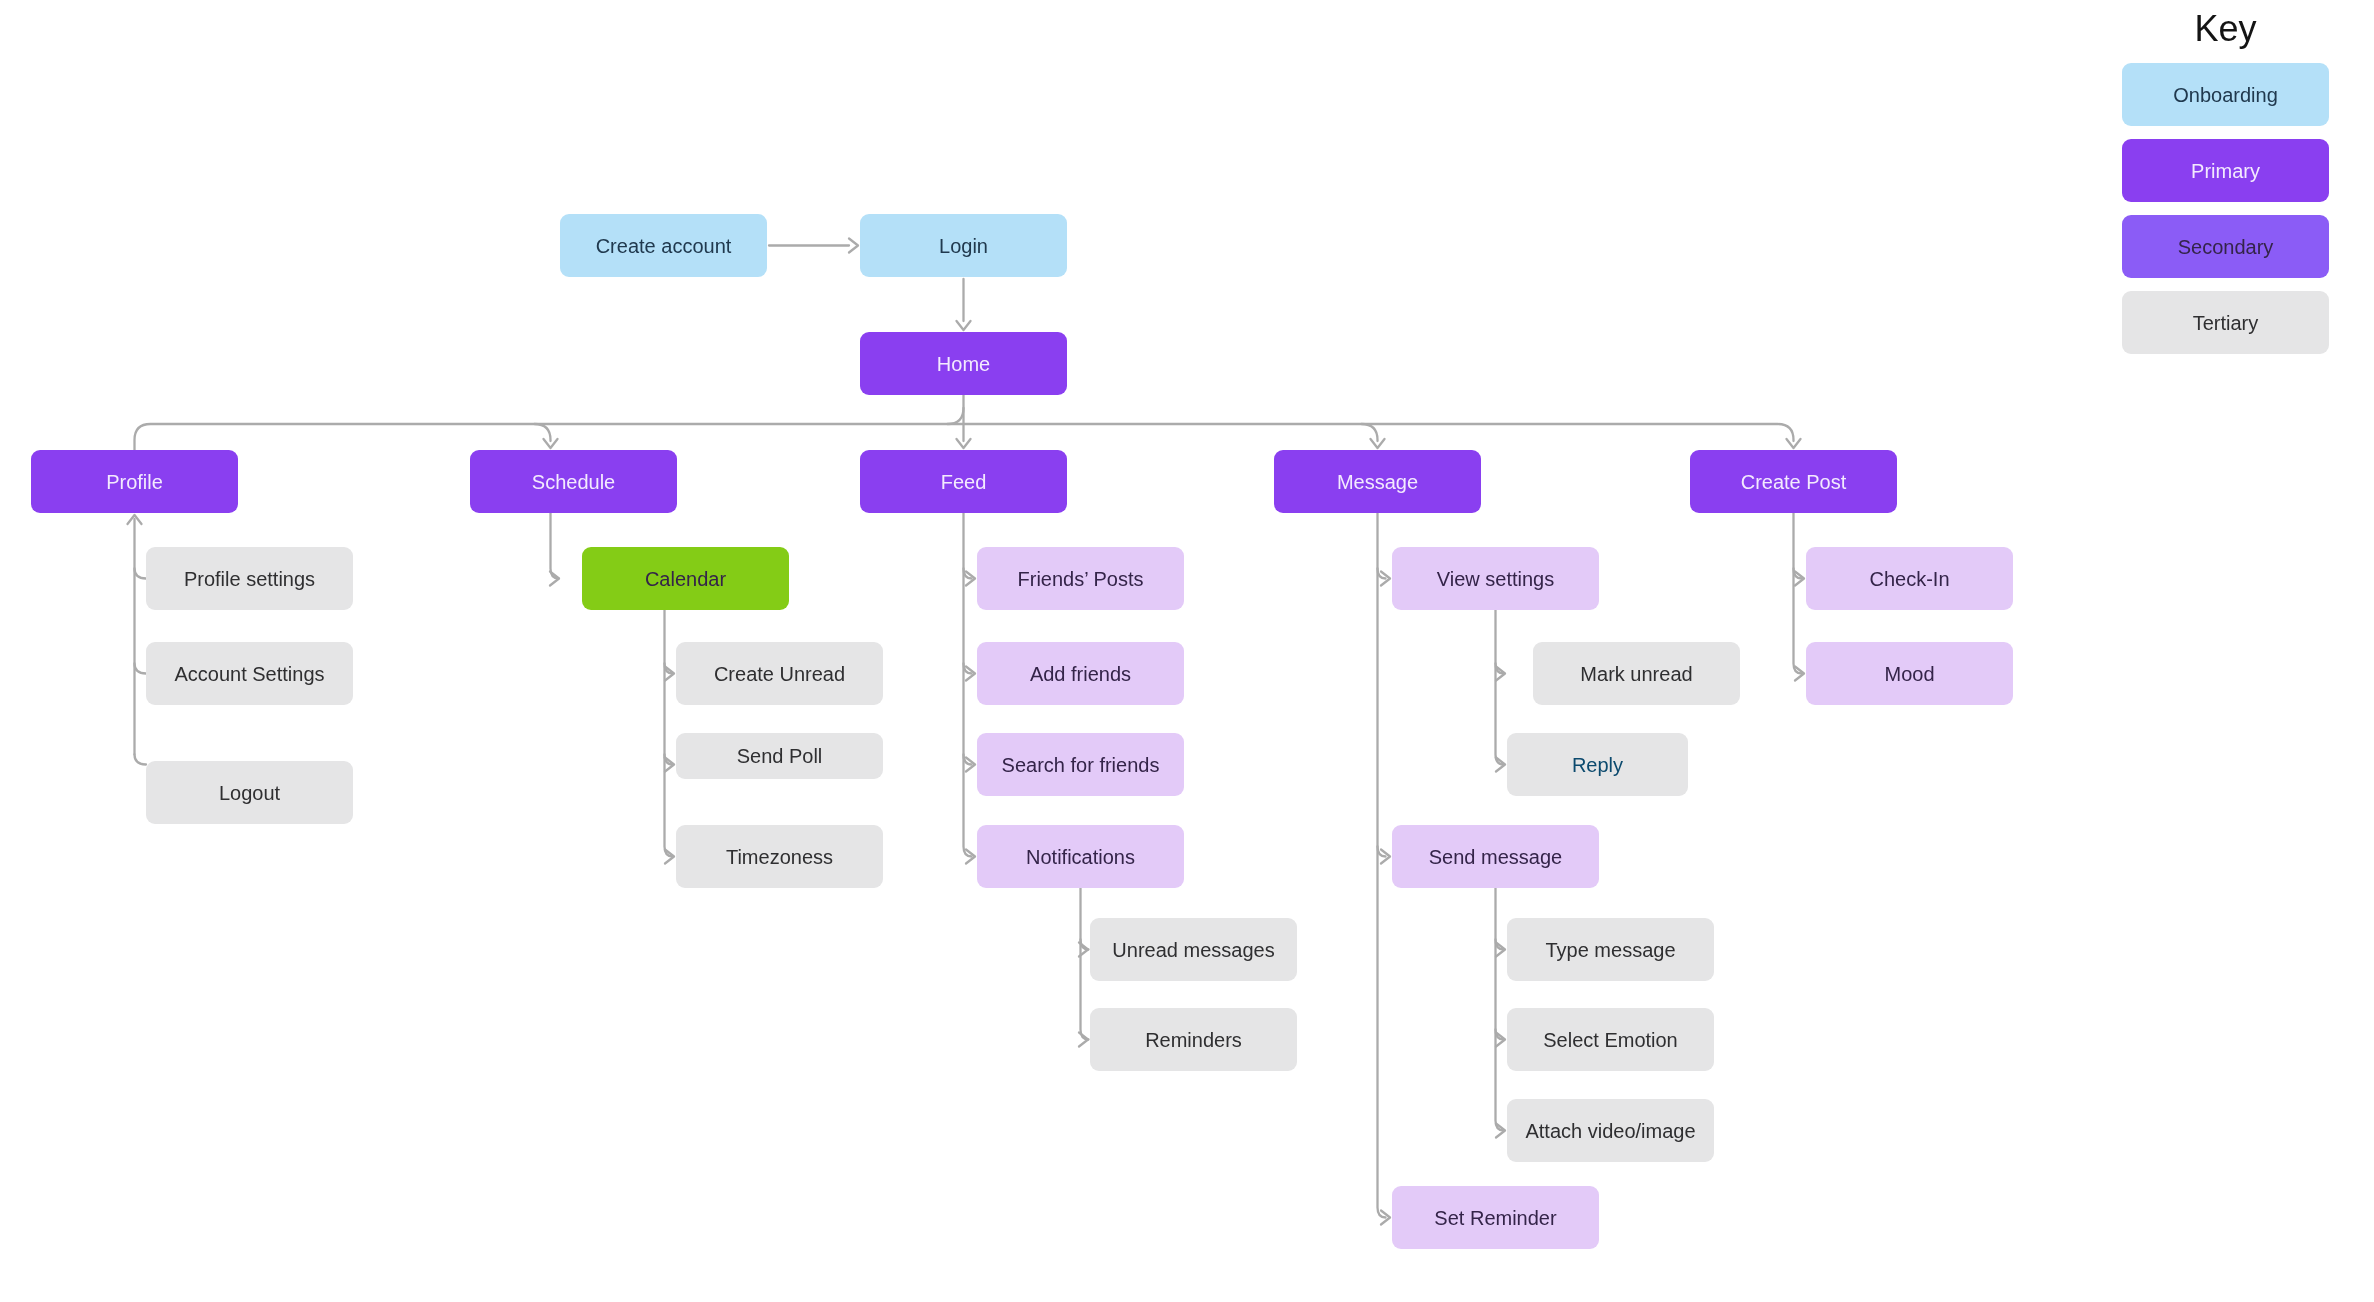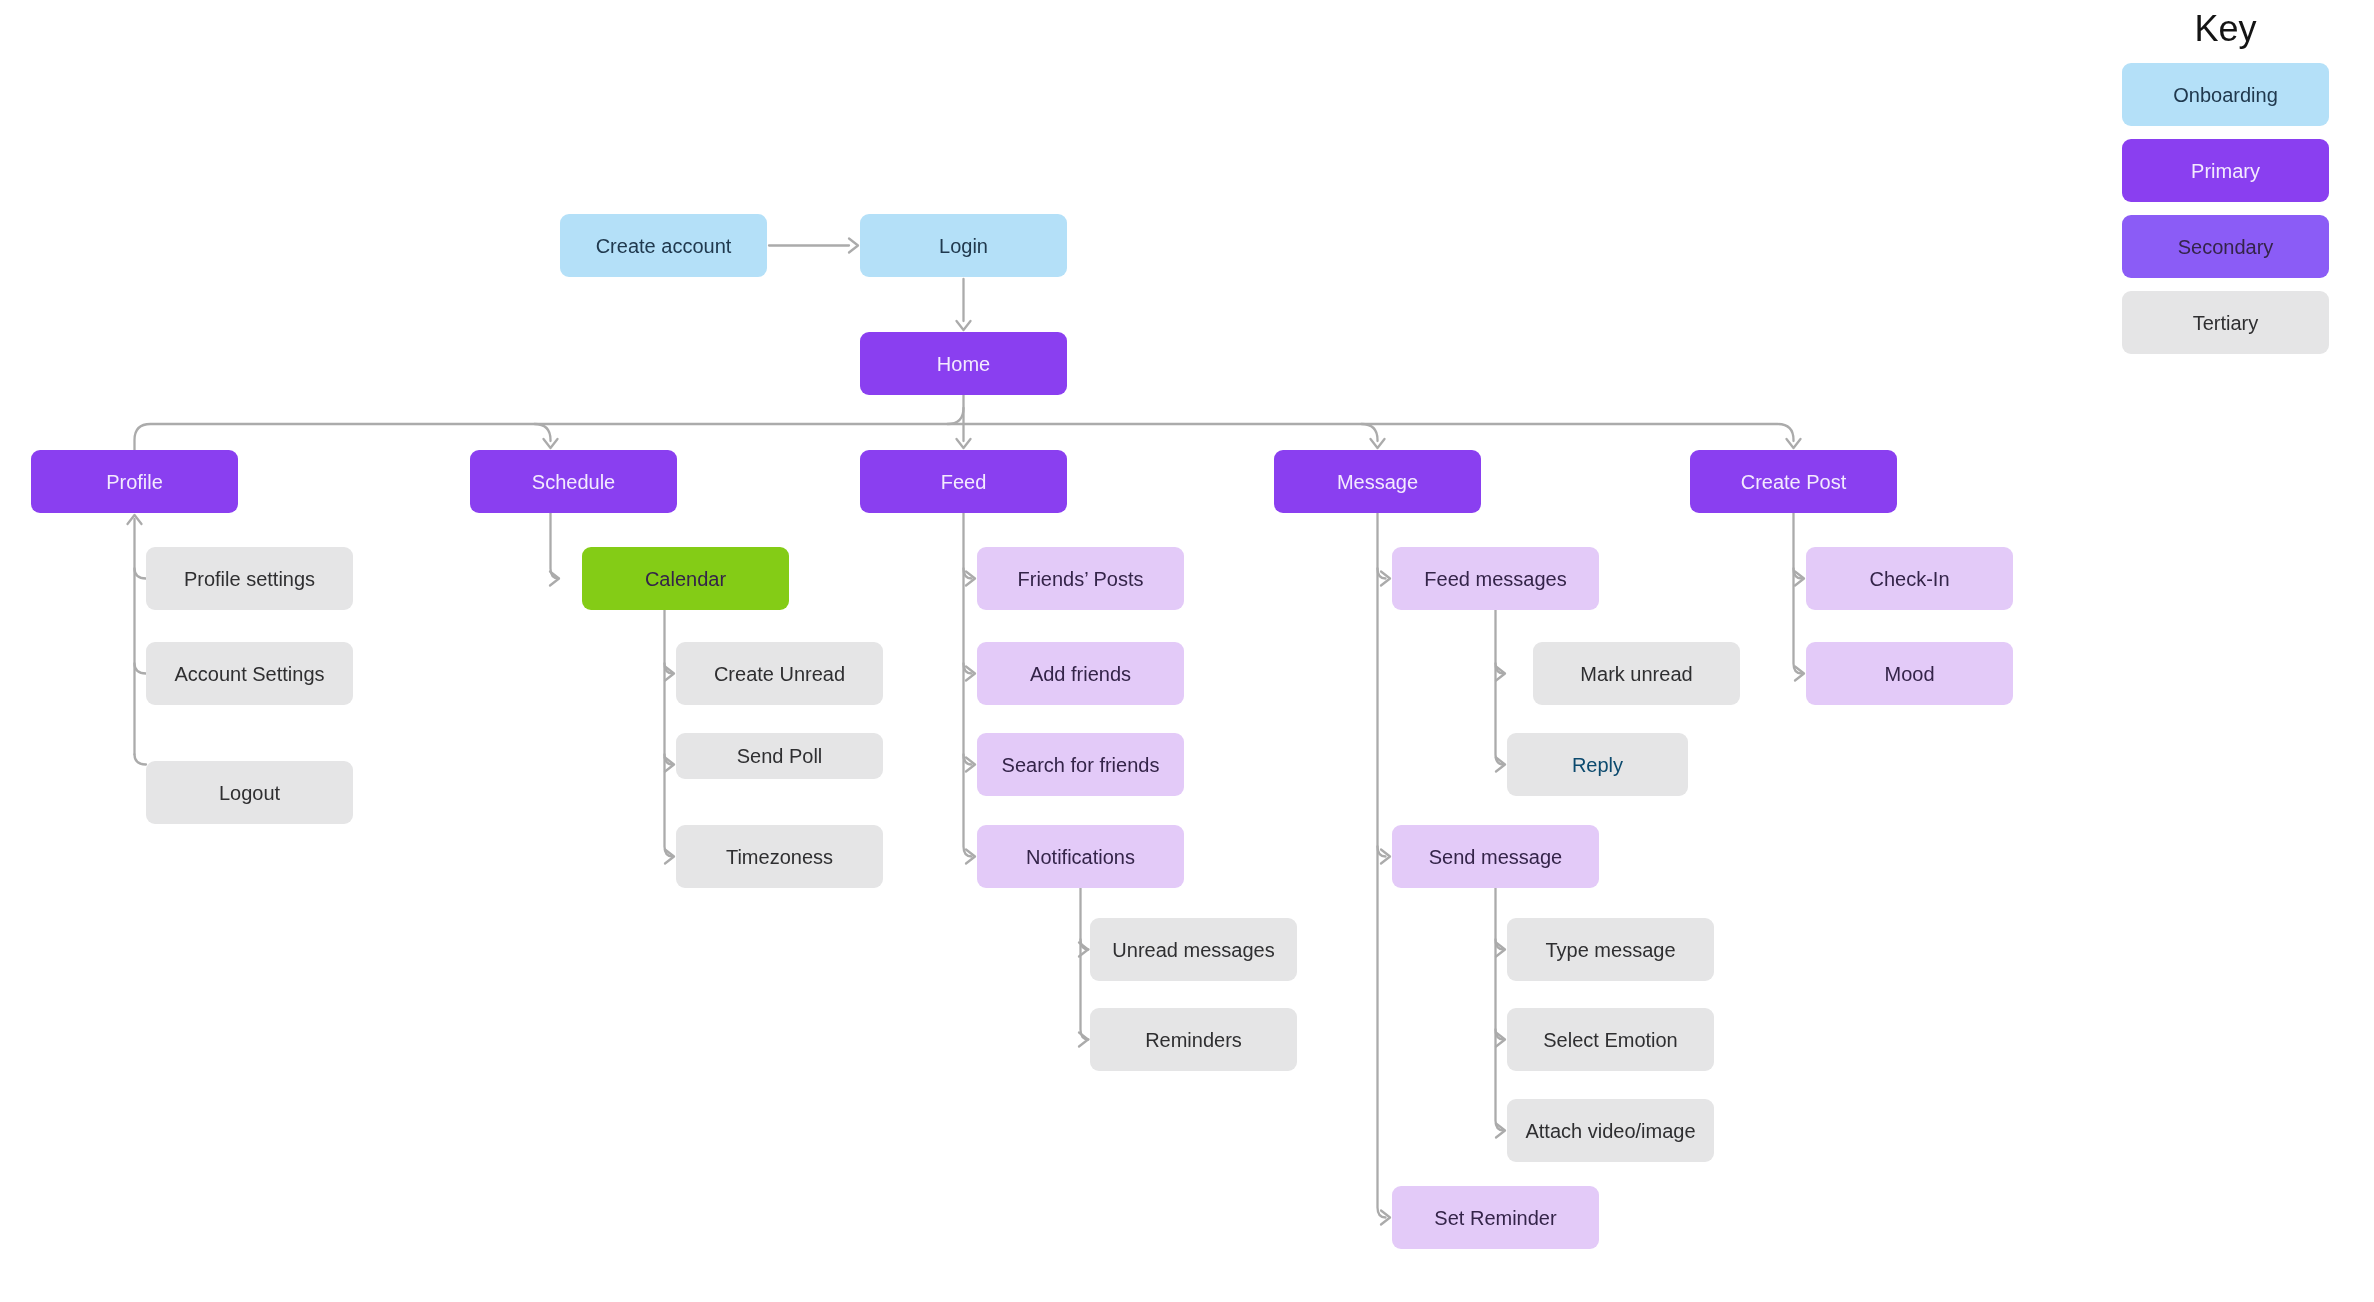--- a/index.html
+++ b/index.html
@@ -99,21 +99,21 @@
     <div class="node" style="left: 561px; top: 547px; width: 207px; height: 63px; background: #84cc16; color: rgb(52, 36, 73); margin-left: 21px;">Calendar</div>
     <div class="node" style="left: 676px; top: 642px; width: 207px; height: 63px; background: rgb(229, 229, 230); color: rgb(47, 47, 49);">Create Unread</div>
     <div class="node" style="left: 676px; top: 733px; width: 207px; height: 46px; background: rgb(229, 229, 230); color: rgb(47, 47, 49);">Send Poll</div>
     <div class="node" style="left: 676px; top: 825px; width: 207px; height: 63px; background: rgb(229, 229, 230); color: rgb(47, 47, 49);">Timezoness</div>
     <div class="node" style="left: 977px; top: 547px; width: 207px; height: 63px; background: rgb(227, 202, 248); color: rgb(52, 36, 73);">Friends’ Posts</div>
     <div class="node" style="left: 977px; top: 642px; width: 207px; height: 63px; background: rgb(227, 202, 248); color: rgb(52, 36, 73);">Add friends</div>
     <div class="node" style="left: 977px; top: 733px; width: 207px; height: 63px; background: rgb(227, 202, 248); color: rgb(52, 36, 73);">Search for friends</div>
     <div class="node" style="left: 977px; top: 825px; width: 207px; height: 63px; background: rgb(227, 202, 248); color: rgb(52, 36, 73);">Notifications</div>
     <div class="node" style="left: 1090px; top: 918px; width: 207px; height: 63px; background: rgb(229, 229, 230); color: rgb(47, 47, 49);">Unread messages</div>
     <div class="node" style="left: 1090px; top: 1008px; width: 207px; height: 63px; background: rgb(229, 229, 230); color: rgb(47, 47, 49); border-radius: 9px;">Reminders</div>
-    <div class="node" style="left: 1392px; top: 547px; width: 207px; height: 63px; background: rgb(227, 202, 248); color: rgb(52, 36, 73);">Feed messages</div>
+    <div class="node" style="left: 1392px; top: 547px; width: 207px; height: 63px; background: rgb(227, 202, 248); color: rgb(52, 36, 73);">View settings</div>
     <div class="node" style="left: 1507px; top: 642px; width: 207px; height: 63px; background: rgb(229, 229, 230); color: rgb(47, 47, 49); margin-left: 26px;">Mark unread</div>
     <div class="node" style="left: 1507px; top: 733px; width: 181px; height: 63px; background: rgb(229, 229, 230); color: #0c4a6e;">Reply</div>
     <div class="node" style="left: 1392px; top: 825px; width: 207px; height: 63px; background: rgb(227, 202, 248); color: rgb(52, 36, 73);">Send message</div>
     <div class="node" style="left: 1507px; top: 918px; width: 207px; height: 63px; background: rgb(229, 229, 230); color: rgb(47, 47, 49);">Type message</div>
     <div class="node" style="left: 1507px; top: 1008px; width: 207px; height: 63px; background: rgb(229, 229, 230); color: rgb(47, 47, 49);">Select Emotion</div>
     <div class="node" style="left: 1507px; top: 1099px; width: 207px; height: 63px; background: rgb(229, 229, 230); color: rgb(47, 47, 49);">Attach video/image</div>
     <div class="node" style="left: 1392px; top: 1186px; width: 207px; height: 63px; background: rgb(227, 202, 248); color: rgb(52, 36, 73);">Set Reminder</div>
     <div class="node" style="left: 1806px; top: 547px; width: 207px; height: 63px; background: rgb(227, 202, 248); color: rgb(52, 36, 73);">Check-In</div>
     <div class="node" style="left: 1806px; top: 642px; width: 207px; height: 63px; background: rgb(227, 202, 248); color: rgb(52, 36, 73);">Mood</div>
     <div class="node" style="left: 2122px; top: 63px; width: 207px; height: 63px; background: rgb(180, 224, 248); color: rgb(32, 57, 78);">Onboarding</div>

